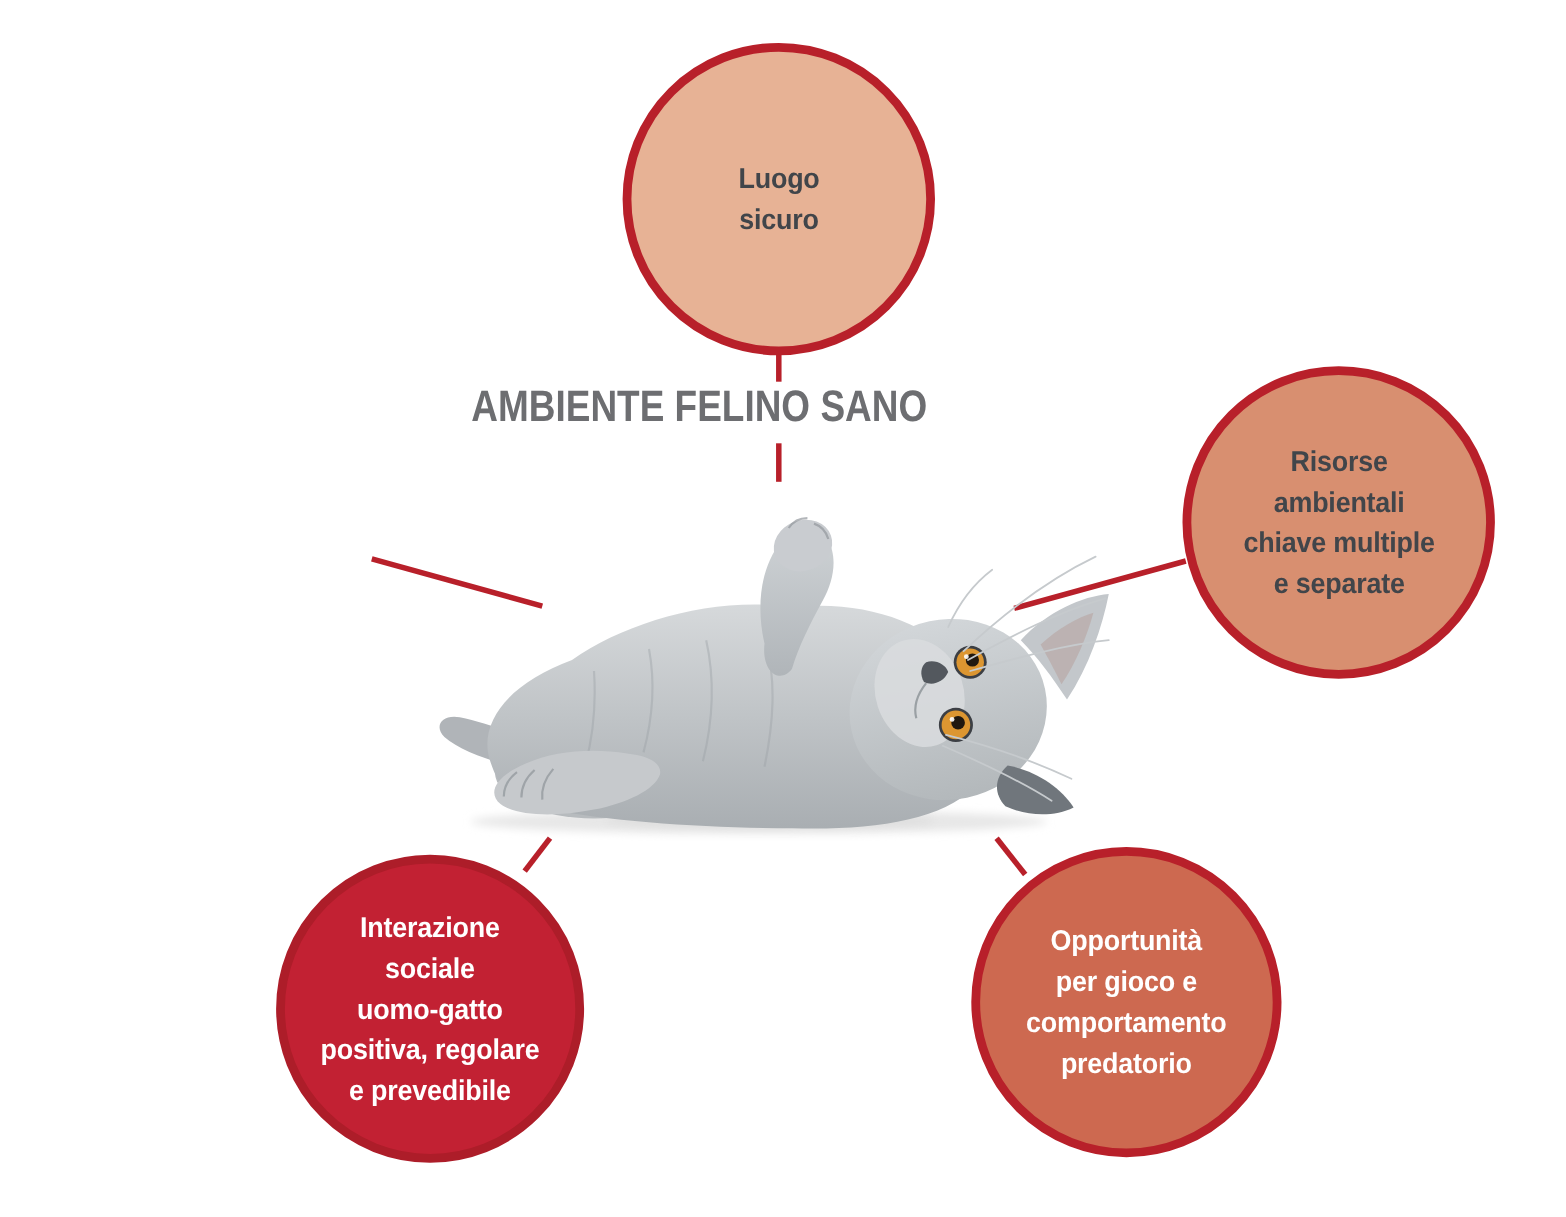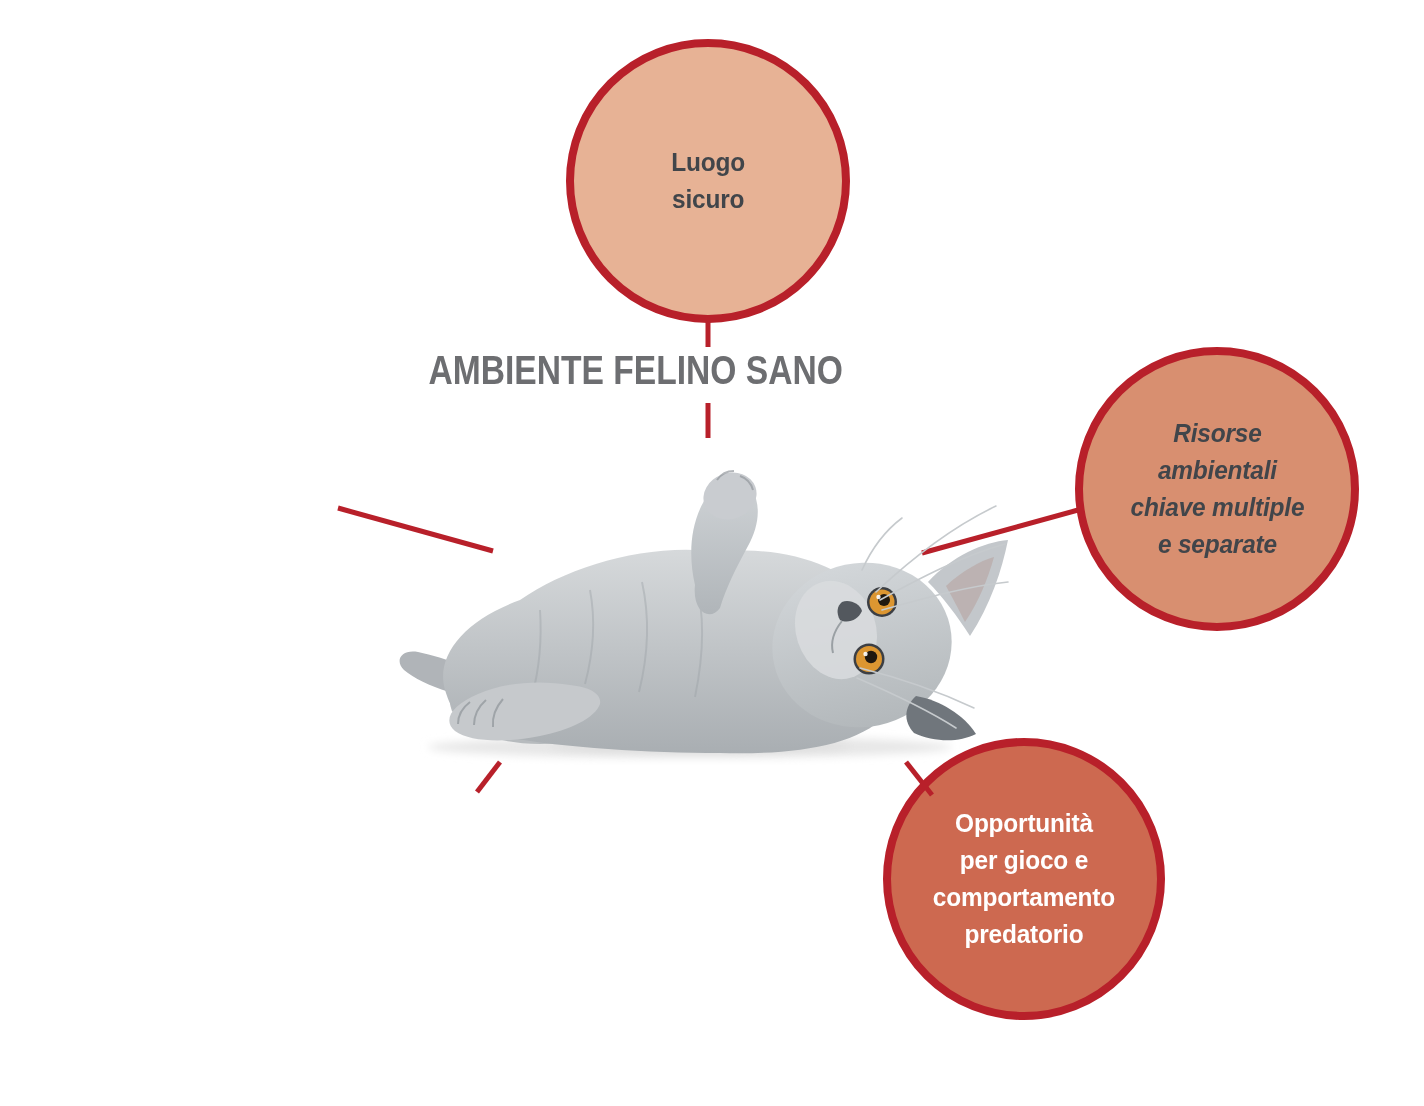--- a/index.html
+++ b/index.html
@@ -22,23 +22,23 @@
     font-weight:bold;
     font-size:26px;
     line-height:37px;
     letter-spacing:-0.2px;
     transform:scaleX(0.94);
     transform-origin:center;
   }
   .bubble .line{display:block;white-space:nowrap;}
   #bubble-top{left:566px;top:39px;width:284px;height:284px;}
   #bubble-left{left:56px;top:329px;width:284px;height:284px;}
-  #bubble-right{left:1075px;top:347px;width:284px;height:284px;font-style:italic;}
+  #bubble-right{left:1075px;top:333px;width:284px;height:284px;}
   #bubble-bottom-left{left:251px;top:777px;width:280px;height:280px;}
-  #bubble-bottom-right{left:883px;top:738px;width:282px;height:282px;}
+  #bubble-bottom-right{left:883px;top:770px;width:282px;height:282px;}
   #title-wrap{
     position:absolute;left:389px;top:350px;width:624px;
     display:flex;justify-content:flex-start;
     z-index:3;
   }
   #title-wrap .title-text{
     font-weight:bold;
     font-size:40px;
     line-height:1;
     white-space:nowrap;
@@ -77,20 +77,29 @@
 
   <div class="bubble" id="bubble-right" style="background-color: rgb(216, 143, 112); border-color: rgb(184, 32, 42); color: rgb(65, 69, 74);">
     <div class="lines">
       <span class="line">Risorse</span>
       <span class="line">ambientali</span>
       <span class="line">chiave multiple</span>
       <span class="line">e separate</span>
     </div>
   </div>
 
+  <div class="bubble" id="bubble-bottom-left" style="background-color: rgb(194, 33, 51); border-color: rgb(173, 29, 41); color: rgb(255, 255, 255);">
+    <div class="lines">
+      <span class="line">Interazione</span>
+      <span class="line">sociale</span>
+      <span class="line">uomo-gatto</span>
+      <span class="line">positiva, regolare</span>
+      <span class="line">e prevedibile</span>
+    </div>
+  </div>
 
   <div class="bubble" id="bubble-bottom-right" style="background-color: rgb(205, 105, 80); border-color: rgb(184, 32, 42); color: rgb(255, 255, 255);">
     <div class="lines">
       <span class="line">Opportunità</span>
       <span class="line">per gioco e</span>
       <span class="line">comportamento</span>
       <span class="line">predatorio</span>
     </div>
   </div>
 

